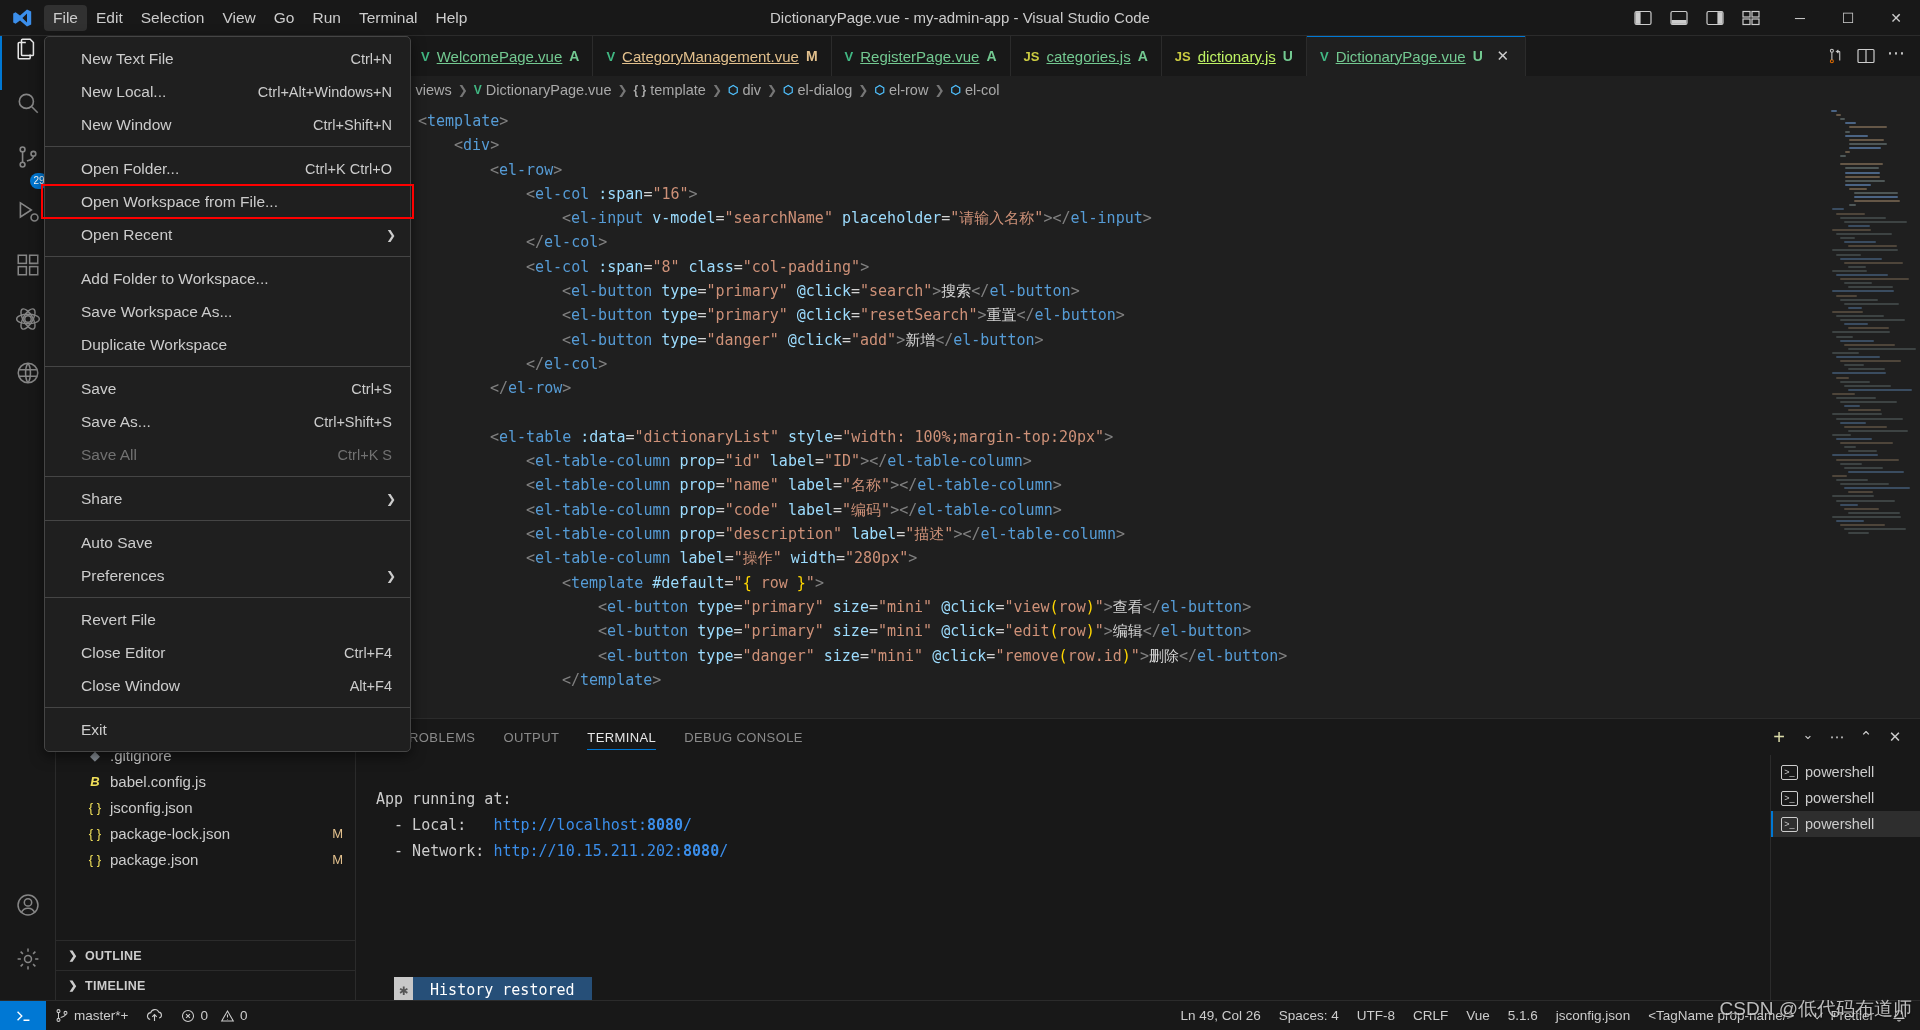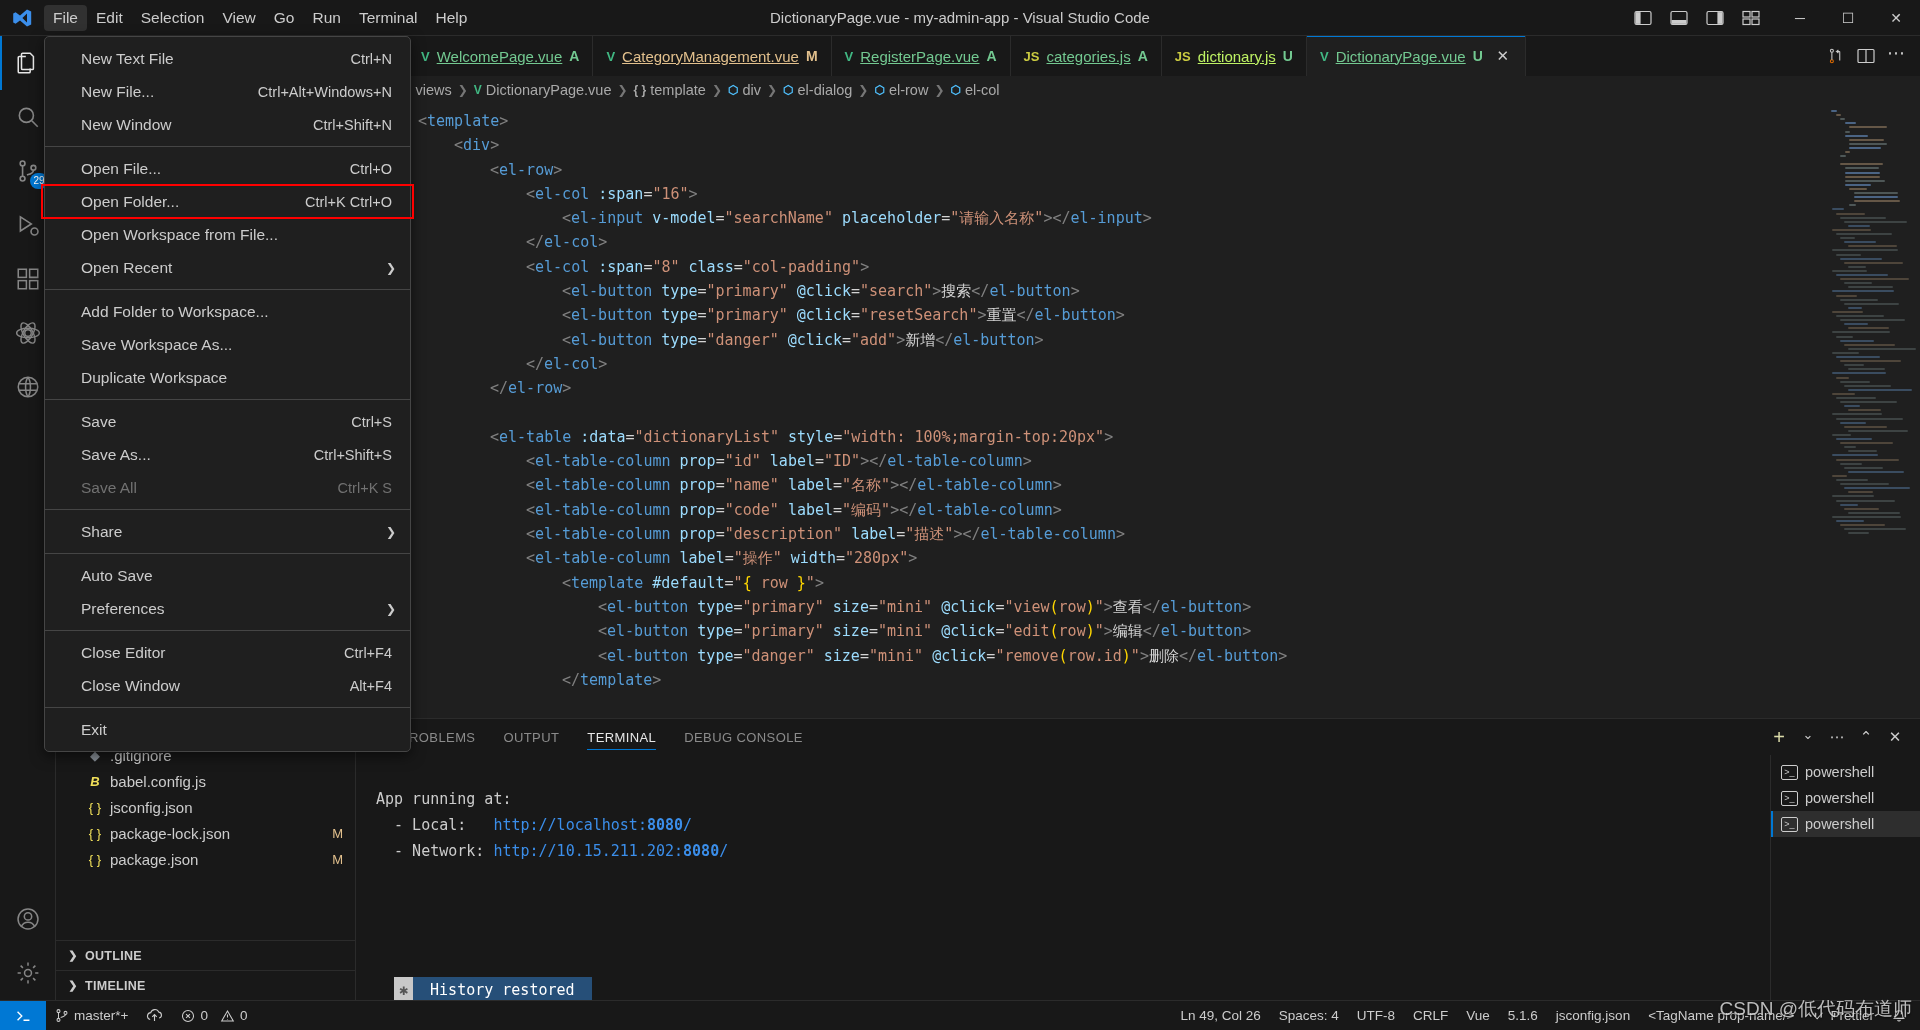--- a/index.html
+++ b/index.html
@@ -36,21 +36,21 @@
 
   
   .main { display:flex; flex:1 1 auto; min-height:0; }
 
   
   .activitybar {
     width:56px; background:#181818; display:flex; flex-direction:column;
     align-items:center; border-right:1px solid #2b2b2b; flex:0 0 56px;
   }
   .ab-item {
-    width:56px; height:54px; display:flex; align-items:center; justify-content:center;
+    width:56px; height:54px; display:flex; justify-content:center;
     position:relative; color:#868686;
   }
   .ab-item.active { color:#e7e7e7; }
   .ab-item.active:before {
     content:""; position:absolute; left:0; top:0; bottom:0; width:2px; background:#0078d4;
   }
   .ab-item svg { width:26px; height:26px; }
   .ab-badge {
     position:absolute; right:8px; bottom:9px; background:#0078d4; color:#fff;
     font-size:10px; line-height:16px; min-width:16px; height:16px; border-radius:8px;
@@ -666,32 +666,28 @@
       </div>
     </div>
   </div>
 
   <div class="menu-pop" id="file-menu">
       <div class="menu-item">
         <span>New Text File</span>
         <span class="mkey">Ctrl+N</span>
       </div>
       <div class="menu-item">
-        <span>New File...</span>
+        <span>New Local...</span>
         <span class="mkey">Ctrl+Alt+Windows+N</span>
       </div>
       <div class="menu-item">
         <span>New Window</span>
         <span class="mkey">Ctrl+Shift+N</span>
       </div>
       <div class="menu-sep"></div>
-      <div class="menu-item">
-        <span>Open File...</span>
-        <span class="mkey">Ctrl+O</span>
-      </div>
       <div class="menu-item">
         <span>Open Folder...</span>
         <span class="mkey">Ctrl+K Ctrl+O</span>
       </div>
       <div class="menu-item">
         <span>Open Workspace from File...</span>
       </div>
       <div class="menu-item">
         <span>Open Recent</span>
         <span class="msub">❯</span>
@@ -727,20 +723,23 @@
       <div class="menu-sep"></div>
       <div class="menu-item">
         <span>Auto Save</span>
       </div>
       <div class="menu-item">
         <span>Preferences</span>
         <span class="msub">❯</span>
       </div>
       <div class="menu-sep"></div>
       <div class="menu-item">
+        <span>Revert File</span>
+      </div>
+      <div class="menu-item">
         <span>Close Editor</span>
         <span class="mkey">Ctrl+F4</span>
       </div>
       <div class="menu-item">
         <span>Close Window</span>
         <span class="mkey">Alt+F4</span>
       </div>
       <div class="menu-sep"></div>
       <div class="menu-item">
         <span>Exit</span>

